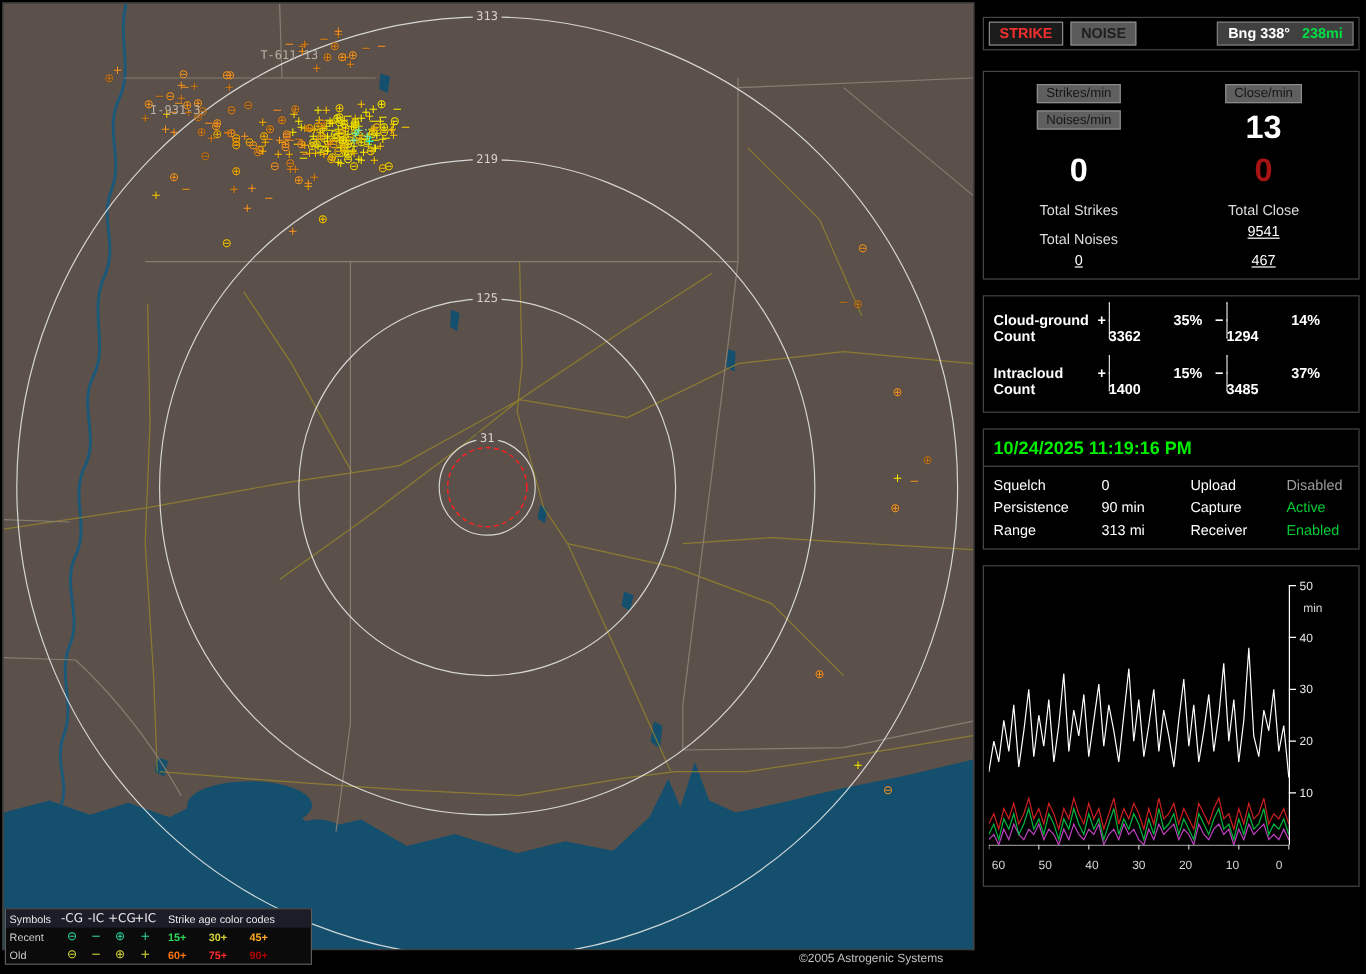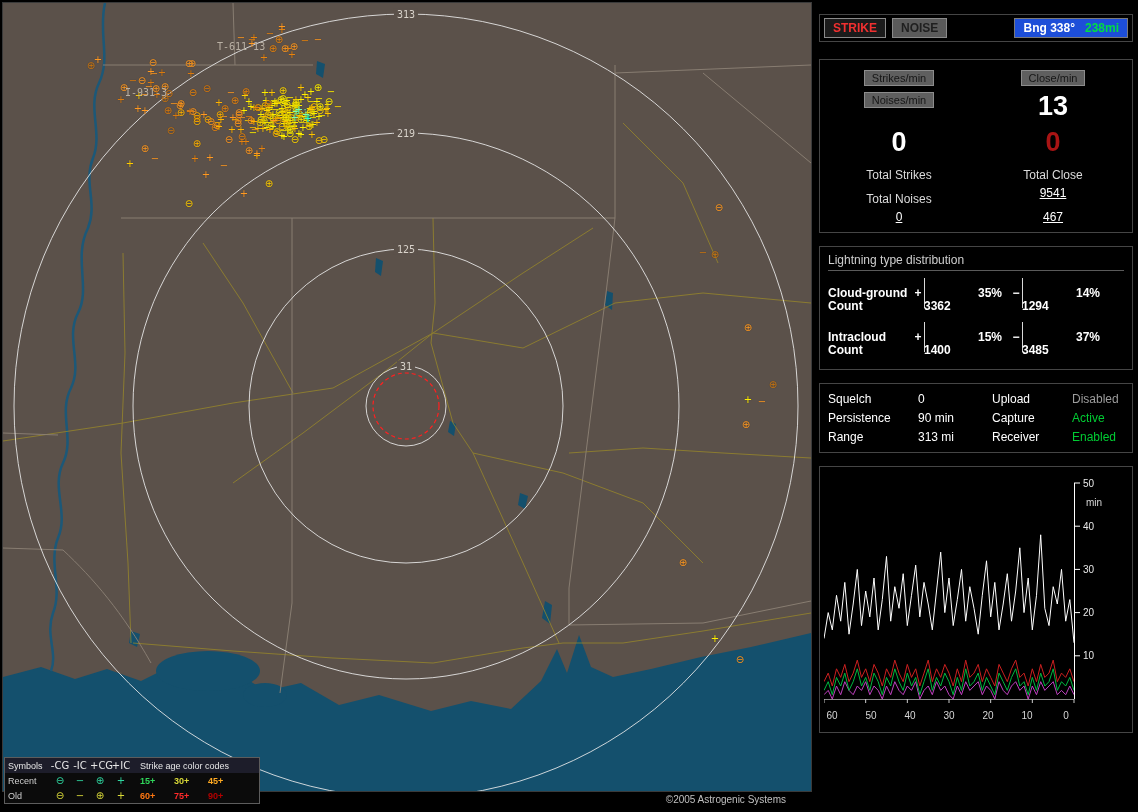--- a/index.html
+++ b/index.html
@@ -30,21 +30,21 @@
   .lg-age span{min-width:22px;}
 
   
   #panel{position:absolute;left:816px;top:2px;width:320px;height:808px;background:#000;color:#fff;}
   .box{background:#000;border:1px solid #454545;margin:0 3px 13px 3px;}
 
   .hdr{display:flex;align-items:center;margin-top:12px;height:26px;padding:0 4px;}
   .btn{font:bold 12px "Liberation Sans",sans-serif;padding:2px 8px;margin-right:6px;border:1px solid #8a8a8a;}
   .btn-strike{background:#1b1b1b;color:#f03030;}
   .btn-noise{background:#5a5a5a;color:#1f1f1f;}
-  .bearing{margin-left:auto;border:1px solid #7a7a7a;background:#1d4ed8;padding:2px 8px;font:bold 12px "Liberation Sans",sans-serif;display:flex;gap:10px;}
+  .bearing{margin-left:auto;border:1px solid #7a7a7a;background:#404040;padding:2px 8px;font:bold 12px "Liberation Sans",sans-serif;display:flex;gap:10px;}
 
   .stats{margin-top:17px;padding:8px 2px 8px 2px;}
   .stats-grid{display:grid;grid-template-columns:1fr 1fr;text-align:center;row-gap:4px;}
   .chip{display:inline-block;background:#5f5f5f;color:#161616;font:11px "Liberation Sans",sans-serif;padding:1px 7px;border:1px solid #8c8c8c;}
   .big-num{font:bold 27px "Liberation Sans",sans-serif;line-height:32px;}
   .tot-label{font:12px "Liberation Sans",sans-serif;color:#dcdcdc;margin-top:6px;}
   .tot-val{font:12px "Liberation Sans",sans-serif;color:#fff;text-decoration:underline;}
 
   .dist{padding:6px 8px 10px 8px;}
   .dist-title{font:12px "Liberation Sans",sans-serif;color:#cfcfcf;border-bottom:1px solid #5a5a5a;padding-bottom:3px;margin-bottom:8px;}
@@ -488,21 +488,20 @@
         <div class="tot-label">Total Close</div>
         <div class="tot-label">Total Noises</div>
 
         <div class="tot-val">9541</div>
         <div class="tot-val">0</div>
         <div class="tot-val">467</div>
       </div>
     </div>
 
     <div class="box dist">
-      <div class="dist-title">Lightning type distribution</div>
 
       <div class="dist-row">
         <span>Cloud-ground</span>
         <span class="sign">+</span>
         <span><span class="bar"><span class="fill" style="display: block; width: 35%; background: rgb(238, 17, 17);"></span></span></span>
         <span class="pct">35%</span>
         <span class="sign">−</span>
         <span><span class="bar"><span class="fill" style="display: block; width: 14%; background: rgb(85, 147, 224);"></span></span></span>
         <span class="pct">14%</span>
       </div>
@@ -530,20 +529,21 @@
         <span></span>
         <span>1400</span>
         <span></span>
           <span></span>
         <span>3485</span>
         <span></span>
       </div>
     </div>
 
     <div class="box clock">
+      <div class="datetime">10/24/2025 11:19:16 PM</div>
       <div class="settings">
         <span>Squelch</span>
         <span>0</span>
         <span>Upload</span>
         <span class="val-gray">Disabled</span>
 
         <span>Persistence</span>
         <span>90 min</span>
         <span>Capture</span>
         <span class="val-green">Active</span>

